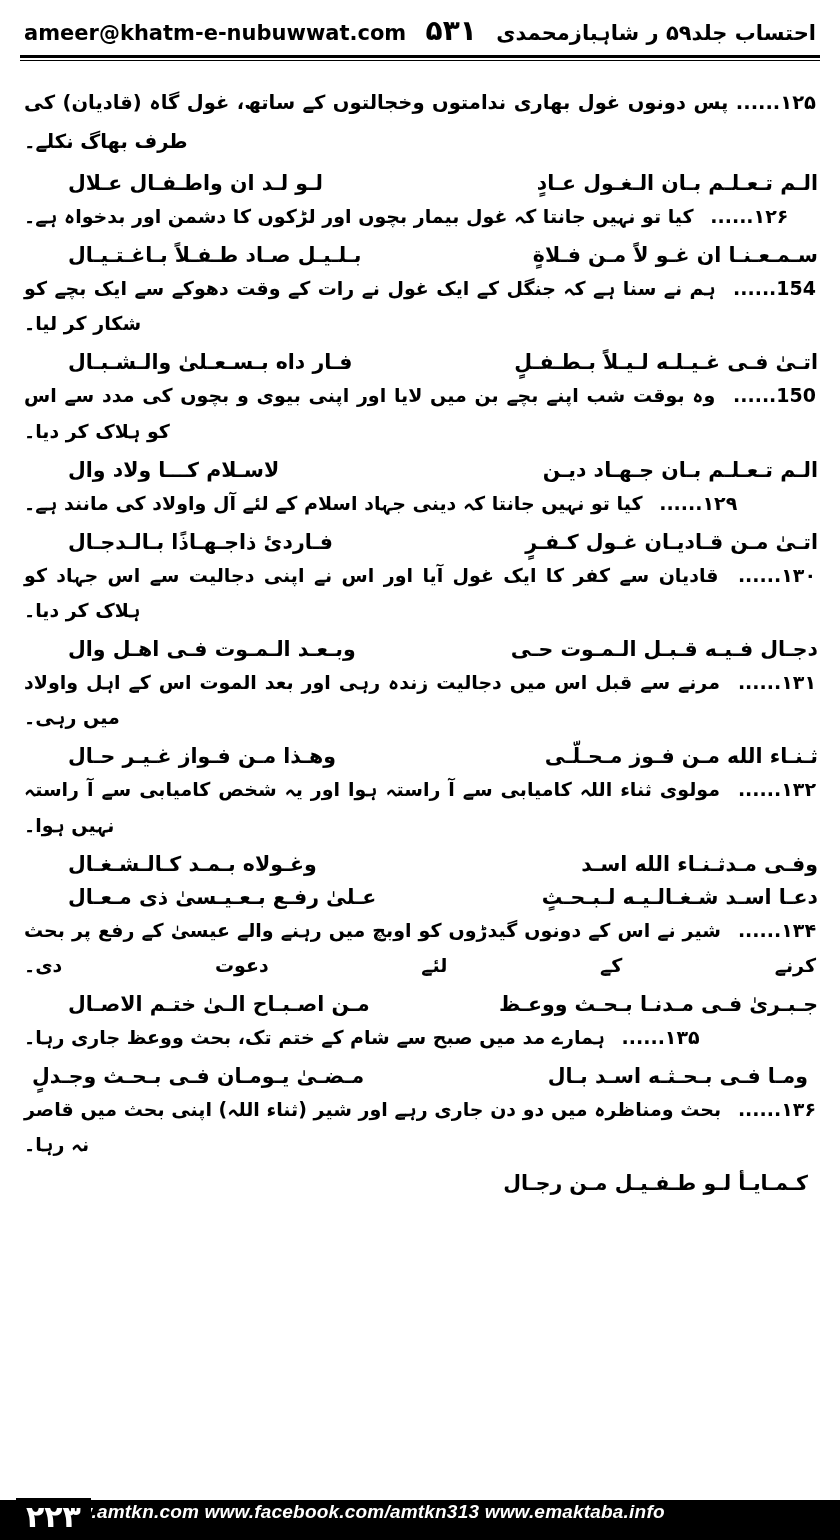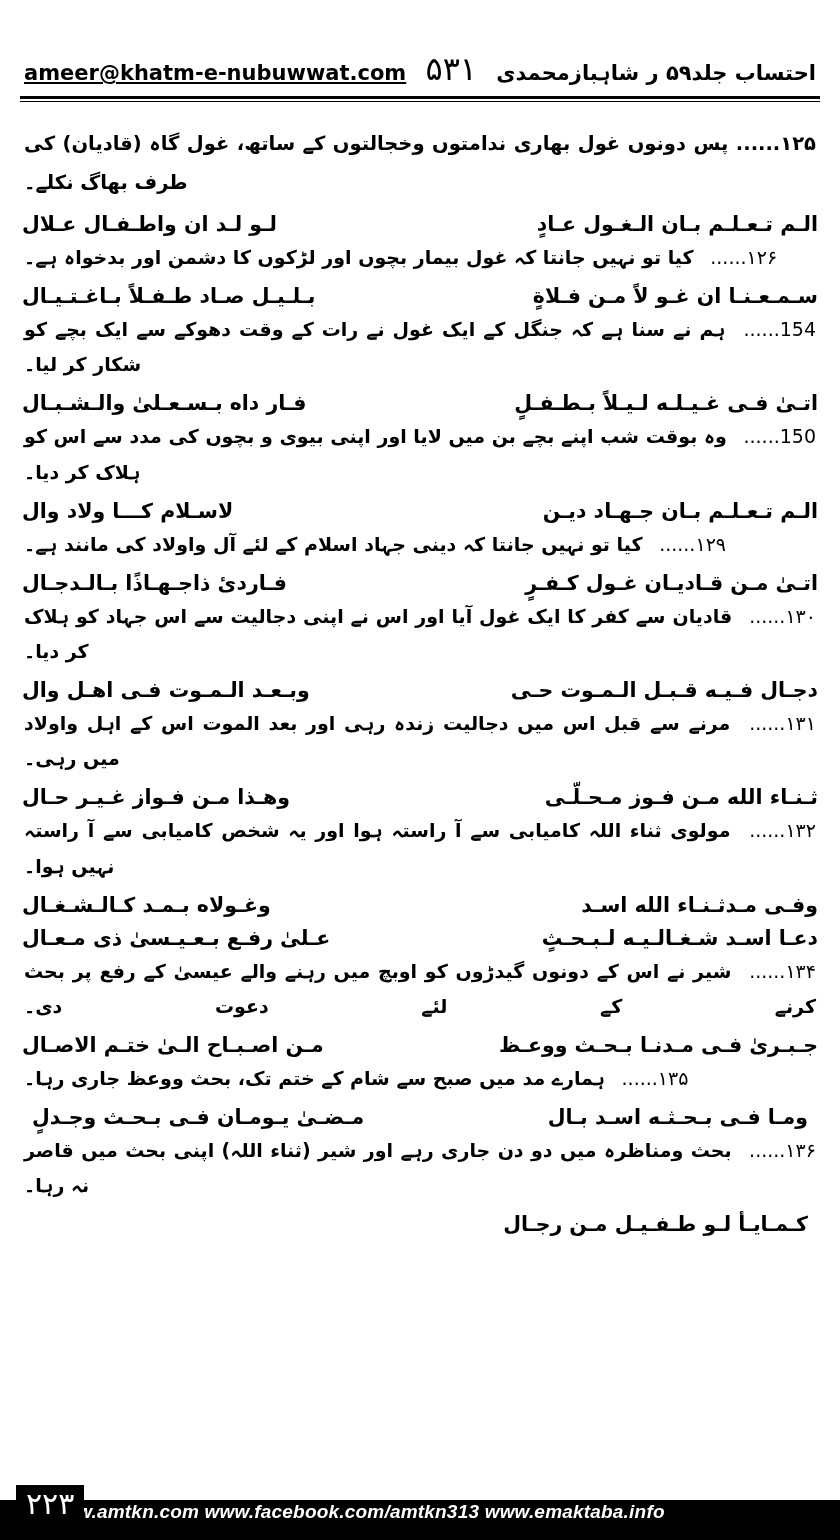--- a/index.html
+++ b/index.html
@@ -31,31 +31,29 @@
     padding: 14px 6px 6px 6px;
     direction: rtl;
   }
   .header-right {
     font-size: 21px;
     font-weight: bold;
     white-space: nowrap;
     letter-spacing: 0px;
   }
   .header-center {
-    font-size: 32px;
-    font-weight: normal;
-    white-space: nowrap;
-    margin-top: 36px;
+    font-size: 28px;
+    font-weight: bold;
+    white-space: nowrap;
   }
   .header-left {
     font-size: 21px;
     font-weight: bold;
     white-space: nowrap;
     direction: ltr;
-    text-decoration: underline;
   }
   .rule {
     border-top: 3px solid #000;
     border-bottom: 1px solid #000;
     height: 2px;
     margin: 2px 2px 10px 2px;
   }
 
   
   .content {
@@ -73,32 +71,33 @@
     white-space: nowrap;
   }
   .ar-half {
     flex: 0 0 auto;
   }
   .ar-half.first {
     padding-left: 10px;
   }
   .ar-half.second {
     padding-right: 10px;
+    margin-left: 46px;
   }
   .ur-line {
     direction: rtl;
     font-size: 19px;
     font-weight: bold;
     line-height: 1.85;
     margin: 2px 6px 8px 6px;
     text-align: justify;
     text-align-last: left;
   }
   .ur-line .num {
-    font-weight: normal;
+    font-weight: bold;
     margin-left: 10px;
   }
   .ur-line.block {
     text-align: justify;
     text-align-last: justify;
   }
   .ur-first {
     direction: rtl;
     font-size: 19.5px;
     font-weight: bold;
@@ -136,25 +135,25 @@
     color: #ffffff;
     font-size: 19px;
     font-weight: bold;
     letter-spacing: 0.2px;
     font-family: "Liberation Sans", sans-serif;
     font-style: italic;
   }
   .page-number {
     position: absolute;
     left: 16px;
-    bottom: 15px;
+    bottom: 2px;
     background: #000000;
     color: #ffffff;
     font-size: 30px;
-    font-weight: normal;
+    font-weight: bold;
     padding: 4px 10px 6px 10px;
     line-height: 1;
     z-index: 3;
   }
 </style>
 </head>
 <body>
 
 <div class="page">
 

